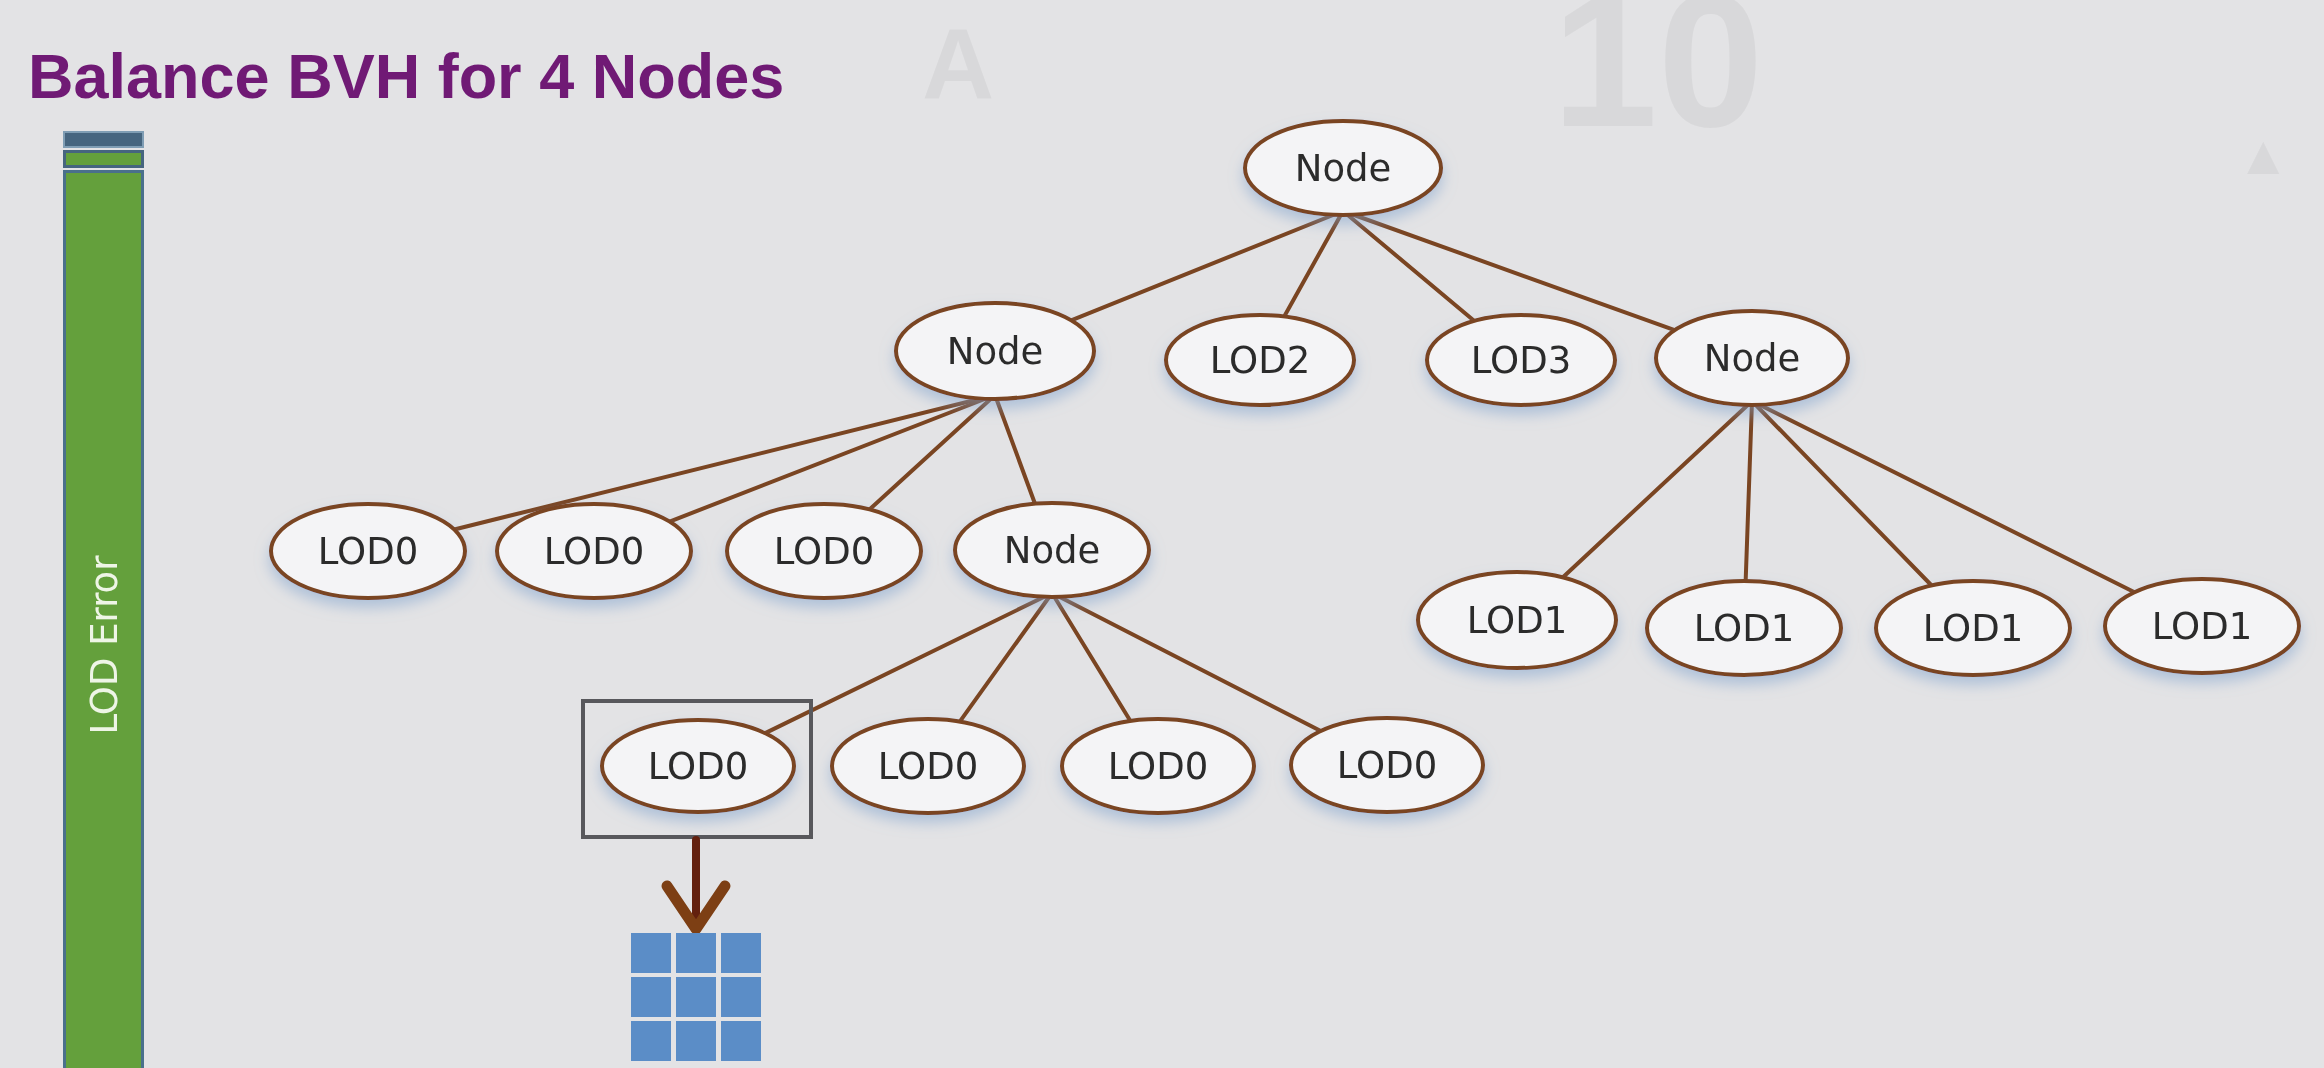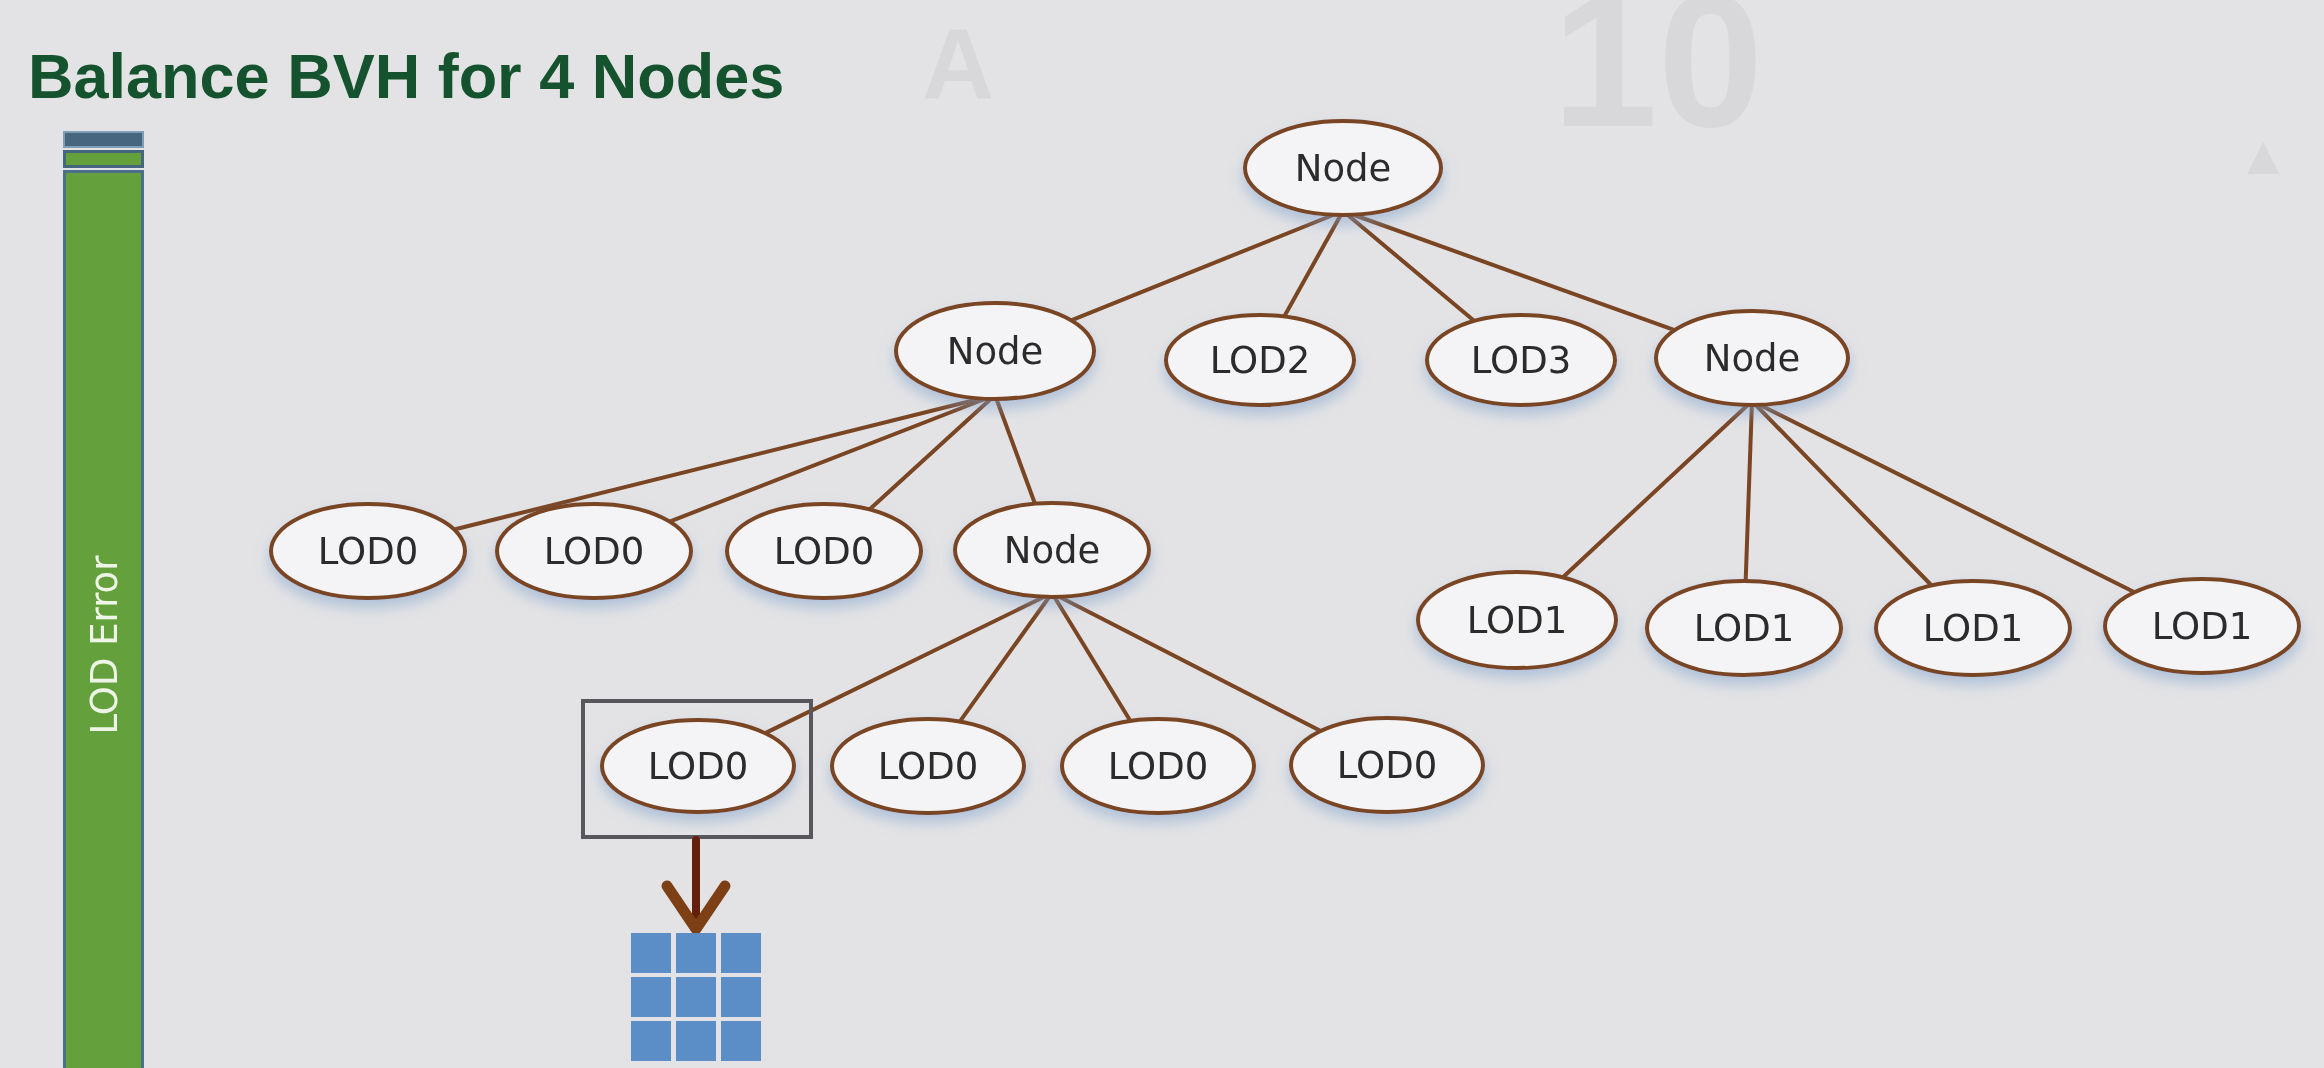--- a/index.html
+++ b/index.html
@@ -3,21 +3,21 @@
 <meta charset="utf-8">
 <style>
   html,body{margin:0;padding:0}
   body{
     width:2324px;height:1068px;position:relative;overflow:hidden;
     background:#e3e3e5;
     font-family:"Liberation Sans",sans-serif;
   }
   .slide-title{
     position:absolute;left:28px;top:-2px;
-    font-size:63px;font-weight:700;color:#14532d;
+    font-size:63px;font-weight:700;color:#701a75;
     letter-spacing:0;white-space:nowrap;
     font-family:"Liberation Sans",sans-serif;
   }
   
   .bar-band1{position:absolute;left:63px;top:131px;width:81px;height:17px;
     box-sizing:border-box;background:#46657f;border:2px solid #7f9db4}
   .bar-band2{position:absolute;left:63px;top:150px;width:81px;height:18px;
     box-sizing:border-box;background:#64a03c;border:3px solid #46657f}
   .bar-main{position:absolute;left:63px;top:170px;width:81px;height:898px;
     box-sizing:border-box;background:#64a03c;

